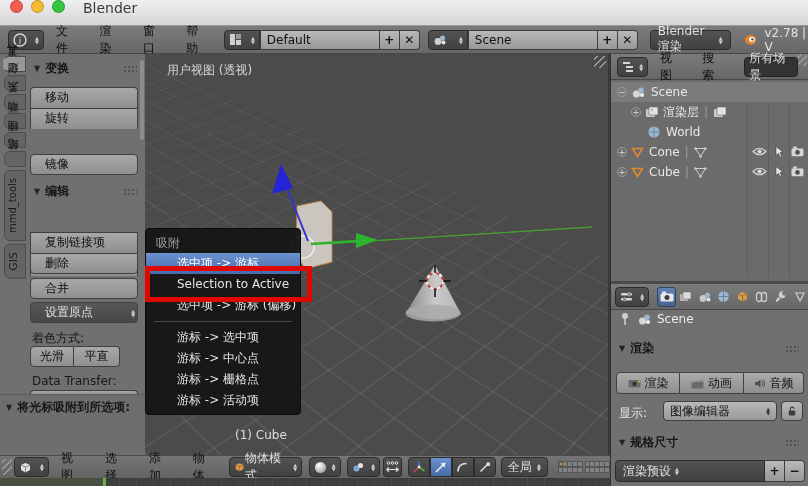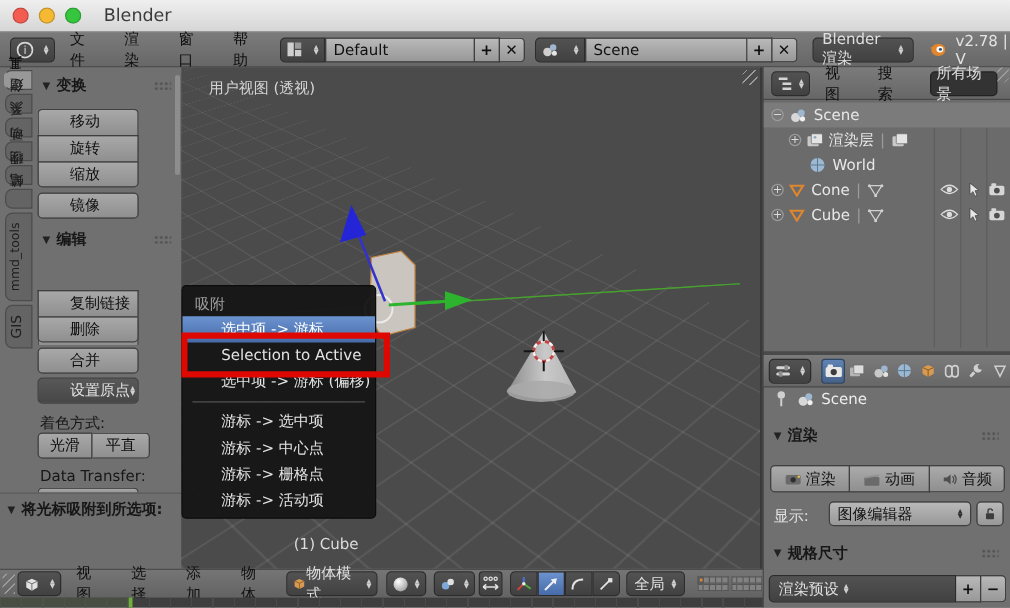--- a/index.html
+++ b/index.html
@@ -3,21 +3,21 @@
 <meta charset="utf-8">
 <style>
   * { margin:0; padding:0; box-sizing:border-box; }
   html,body { width:808px; height:486px; overflow:hidden; }
   body { font-family:"DejaVu Sans","Liberation Sans",sans-serif; font-size:12px; }
   .app { position:relative; width:808px; height:486px; background:#717171; overflow:hidden; }
 
   
   .titlebar { position:absolute; left:0; top:0; width:808px; height:26px;
     background:linear-gradient(#efefef,#d6d6d6); border-bottom:1px solid #9a9a9a;
-    display:flex; align-items:center; }
+    display:flex; }
   .tl { width:13px; height:13px; border-radius:50%; margin-left:8px; border:1px solid rgba(0,0,0,.2); }
   .tl.red{ background:#f35c51; margin-left:10px; } .tl.yellow{ background:#f5b932; } .tl.green{ background:#35c53e; }
   .win-title { margin-left:18px; color:#3a3a3a; font-size:14px; }
 
   
   .hdr { background:linear-gradient(#7b7b7b,#676767); border-bottom:1px solid #474747;
     display:flex; align-items:center; color:#111; }
   .hmenu { padding:0 12px; color:#0f0f0f; cursor:default; }
   .wdark { background:linear-gradient(#525252,#414141); border:1px solid #2c2c2c; border-radius:4px;
     color:#e0e0e0; display:inline-flex; align-items:center; height:20px; padding:0 4px; }
@@ -36,22 +36,22 @@
   .infobar .grp { display:flex; align-items:center; }
 
   
   .shelf { position:absolute; left:0; top:54px; width:145px; height:401px; background:#707070; }
   .tabcol { position:absolute; left:0; top:2px; width:26px; display:flex; flex-direction:column; gap:3px; }
   .vtab { writing-mode:vertical-rl; transform:rotate(180deg); border-radius:0 6px 6px 0;
     background:#646464; border:1px solid #4c4c4c; color:#1d1d1d; font-size:11px;
     padding:7px 2px; width:22px; margin-left:4px; text-align:center; }
   .vtab.active { background:#989898; width:23px; margin-left:3px; border-right-color:#989898; color:#0c0c0c; }
   .shelf-main { position:absolute; left:26px; top:0; width:119px; height:340px; }
-  .sbtn { position:absolute; left:4px; width:81px; height:21px; line-height:19px; text-align:left;
-    padding-left:25px; background:linear-gradient(#a8a8a8,#8f8f8f); border:1px solid #404040;
+  .sbtn { position:absolute; left:4px; width:108px; height:21px; line-height:19px; text-align:left;
+    padding-left:14px; background:linear-gradient(#a8a8a8,#8f8f8f); border:1px solid #404040;
     color:#0e0e0e; font-size:12px; }
   .sbtn.top { border-radius:4px 4px 0 0; border-bottom:none; }
   .sbtn.mid { border-radius:0; border-bottom:none; }
   .sbtn.bot { border-radius:0 0 4px 4px; }
   .sbtn.solo { border-radius:4px; }
   .shelf-label { position:absolute; left:6px; color:#171717; font-size:12px; }
   .op-panel { position:absolute; left:0; top:340px; width:145px; height:61px; border-top:1px solid #5c5c5c;
     background:#6e6e6e; }
   .scrollbar { position:absolute; right:1px; top:6px; width:4px; height:80px; border-radius:2px; background:#8d8d8d; }
 
@@ -206,21 +206,20 @@
 
   <div class="shelf">
     <div class="shelf-main">
       <div class="panel-hdr" style="position:absolute; left:2px; top:6px; width:115px;">
         <span class="tri">▼</span>
         <span>变换</span>
         <span class="dots"></span>
       </div>
       <div class="sbtn top" style="top:33px;">移动</div>
       <div class="sbtn mid" style="top:54px;">旋转</div>
-      <div class="sbtn bot" style="top:75px;">缩放</div>
       <div class="sbtn solo" style="top:100px;">镜像</div>
 
       <div class="panel-hdr" style="position:absolute; left:2px; top:129px; width:115px;">
         <span class="tri">▼</span>
         <span>编辑</span>
         <span class="dots"></span>
       </div>
       <div class="sbtn top" style="top:157px;margin-top:44px;">复制</div>
       <div class="sbtn mid" style="top:178px;">复制链接项</div>
       <div class="sbtn bot" style="top:199px;">删除</div>

